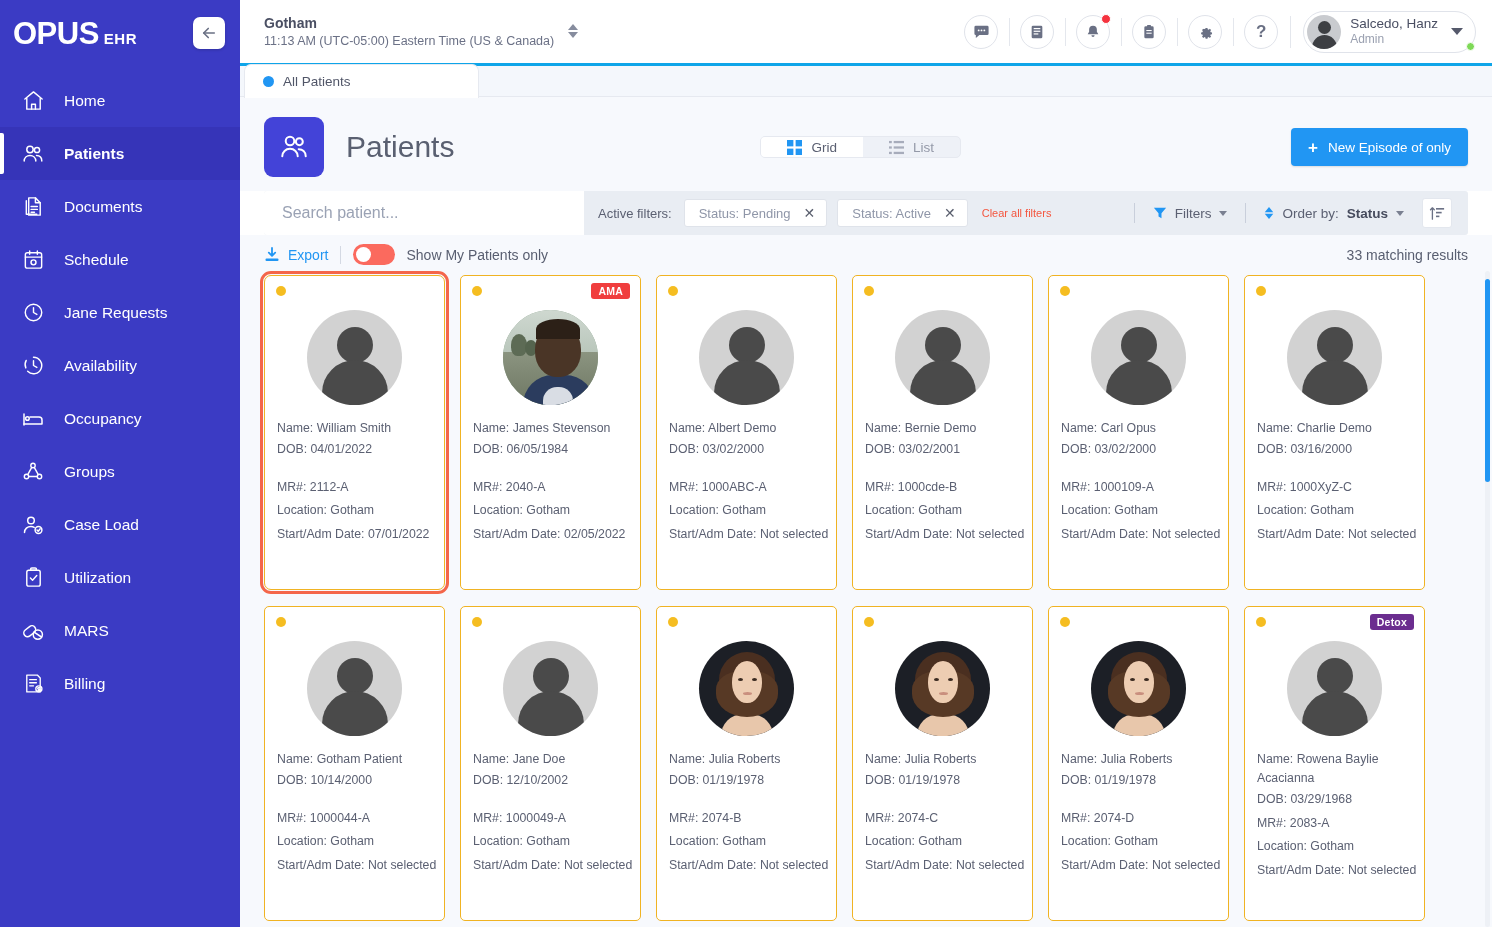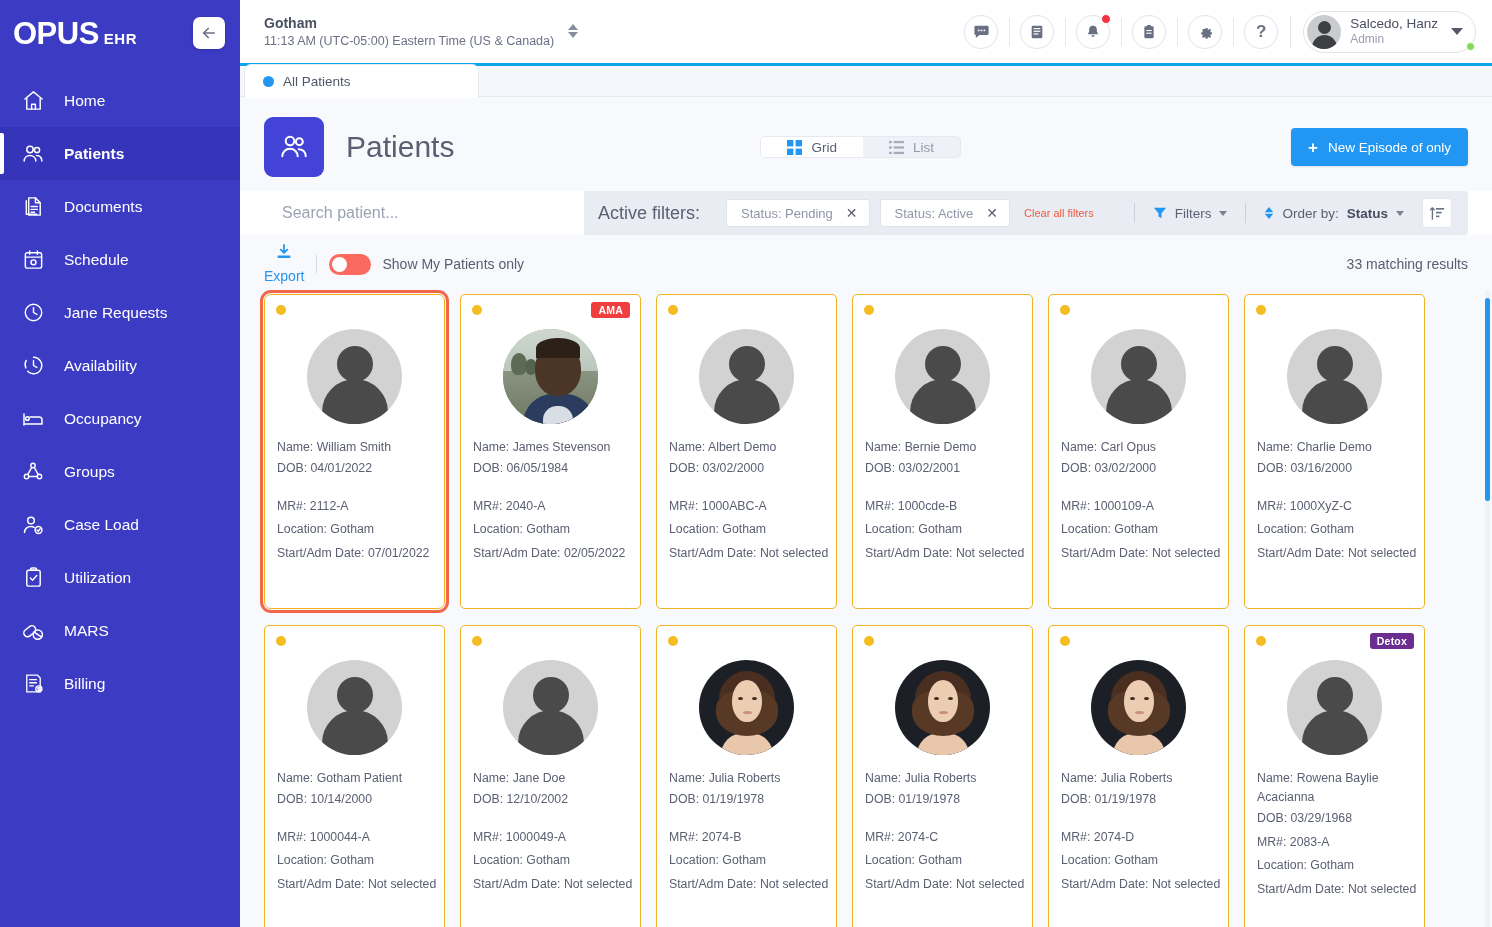--- a/index.html
+++ b/index.html
@@ -177,21 +177,21 @@
     margin: 0 24px; height: 44px; border-radius: 3px;
   }
   .search-input {
     width: 320px; background: #fff; border: none; outline: none;
     padding: 0 18px; font-size: 16px; color: #0f766e;
     font-family: "Liberation Sans", sans-serif;
     border-radius: 3px 0 0 3px;
   }
   .search-input::placeholder { color: #9aa2b4; }
   .filters-zone { display: flex; align-items: center; gap: 10px; padding: 0 14px; flex:1; }
-  .af-label { font-size: 18px; color: #5b6072; margin-right: 16px; }
+  .af-label { font-size: 13px; color: #5b6072; margin-right: 2px; }
   .chip {
     background: #fff; border: 1px solid #dfe3ea; border-radius: 3px;
     height: 28px; display: flex; align-items: center; gap: 13px;
     padding: 0 11px 0 14px; font-size: 13px; color: #8f96a8;
   }
   .chip-x { color: #5a5f6e; font-size: 14px; cursor: pointer; line-height: 1; }
   .clearall { font-size: 11px; color: #f4563f; cursor: pointer; margin-left: 4px; text-align: center;}
   .vbar { width: 1px; background: #c9cfdb; height: 20px; align-self: center; margin: 0 8px; }
   .fbtn { display: flex; align-items: center; gap: 8px; font-size: 13.5px; color: #5b6072; cursor: pointer; }
   .caret-dn { width:0;height:0;border-left:4.5px solid transparent;border-right:4.5px solid transparent;border-top:5.5px solid #7a8091; }
@@ -200,21 +200,21 @@
     width: 30px; height: 30px; background: #fff; border: 1px solid #e3e7ee;
     border-radius: 3px; display: flex; align-items: center; justify-content: center;
     align-self: center; margin-left: 8px; margin-right: 2px; cursor: pointer;
   }
 
   
   .actionrow {
     display: flex; align-items: center; padding: 9px 24px 6px 24px;
     background: #f7f9fd;
   }
-  .export { display: flex; align-items: center; gap: 8px; cursor: pointer; flex-direction: column; }
+  .export { display: flex; align-items: center; gap: 8px; cursor: pointer; }
   .export-label { font-size: 14px; color: #2196f3; }
   .divider-v { width: 1px; height: 18px; background: #d4d9e3; margin: 0 12px; }
   .toggle {
     width: 42px; height: 21px; border-radius: 11px; background: #fb6a5e;
     position: relative; cursor: pointer; flex: 0 0 42px;
   }
   .toggle .knob {
     position: absolute; left: 3px; top: 3px; width: 15px; height: 15px;
     border-radius: 50%; background: #fff;
   }

